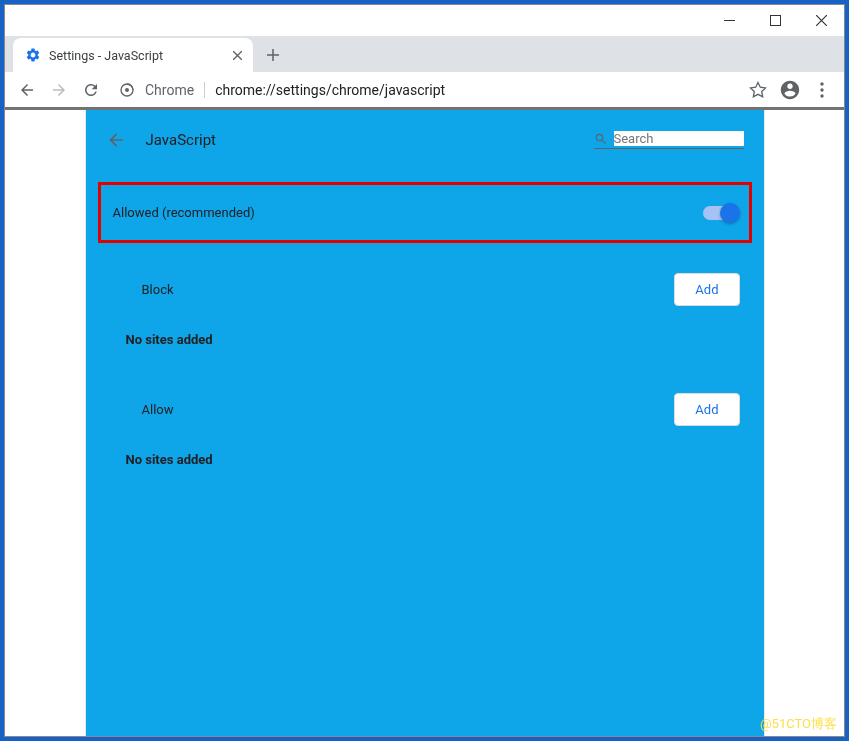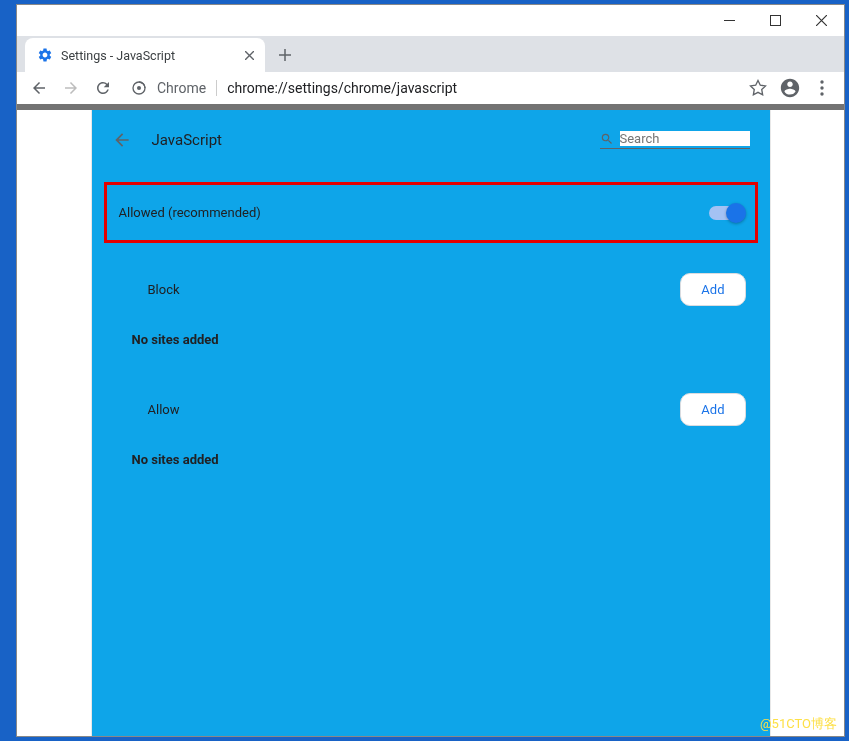--- a/index.html
+++ b/index.html
@@ -1,26 +1,26 @@
 <!DOCTYPE html>
 <html><head>
   <meta charset="utf-8">
   <style>
     * { margin: 0; padding: 0; box-sizing: border-box; font-family: -apple-system, BlinkMacSystemFont, "Segoe UI", Roboto, Arial, sans-serif; }
     body { background: #1862c6; width: 849px; height: 741px; overflow: hidden; position: relative; }
-    .desktop-frame { position: absolute; top: 4px; left: 4px; right: 4px; bottom: 4px; background: #fff; border: 1px solid #888; display: flex; flex-direction: column; margin-left: 12px; }
+    .desktop-frame { position: absolute; top: 4px; left: 4px; right: 4px; bottom: 4px; background: #fff; border: 1px solid #888; display: flex; flex-direction: column; }
     .titlebar { height: 31px; background: #fff; display: flex; justify-content: flex-end; align-items: center; }
     .titlebar-btn { width: 46px; height: 31px; display: flex; align-items: center; justify-content: center; color: #333; cursor: pointer; }
     .tabstrip { height: 36px; background: #dee1e6; display: flex; align-items: flex-end; padding-left: 8px; }
     .tab { background: #fff; height: 34px; min-width: 240px; border-radius: 8px 8px 0 0; display: flex; align-items: center; padding: 0 8px 0 12px; gap: 8px; font-size: 12.5px; color: #3c4043; position: relative; }
     .tab-favicon { width: 16px; height: 16px; display: flex; align-items: center; justify-content: center; }
     .tab-title { flex: 1; white-space: nowrap; overflow: hidden; text-overflow: ellipsis; }
     .tab-close { width: 16px; height: 16px; display: flex; align-items: center; justify-content: center; color: #5f6368; cursor: pointer; font-size: 14px; }
     .newtab { width: 28px; height: 28px; display: flex; align-items: center; justify-content: center; color: #5f6368; cursor: pointer; margin-left: 6px; margin-bottom: 3px; }
-    .omnibar { height: 38px; background: #fff; border-bottom: 6px solid #737373; display: flex; align-items: center; padding: 0 8px; gap: 4px; }
+    .omnibar { height: 38px; background: #fff; border-bottom: 3px solid #737373; display: flex; align-items: center; padding: 0 8px; gap: 4px; }
     .nav-btn { width: 28px; height: 28px; display: flex; align-items: center; justify-content: center; border-radius: 50%; cursor: pointer; color: #5f6368; }
     .nav-btn.disabled { color: #bdbdbd; cursor: default; }
     .addr { flex: 1; display: flex; align-items: center; gap: 10px; padding: 0 10px; font-size: 14px; color: #5f6368; }
     .addr-sep { width: 1px; height: 16px; background: #ccc; }
     .addr-url { color: #202124; }
     .star-btn, .account-btn, .menu-btn { width: 28px; height: 28px; display: flex; align-items: center; justify-content: center; cursor: pointer; color: #5f6368; }
     .appbar { height: 56px; background: #3367d6; display: flex; align-items: center; padding: 0 16px; color: #fff; }
     .menu-icon { width: 24px; height: 24px; display: flex; align-items: center; justify-content: center; cursor: pointer; margin-right: 20px; }
     .appbar-title { font-size: 16px; font-weight: 400; flex: 1; }
     .search-icon-bar { width: 24px; height: 24px; display: flex; align-items: center; justify-content: center; cursor: pointer; }
@@ -31,21 +31,21 @@
     .card-title { font-size: 15px; color: #202124; flex: 1; }
     .card-search { display: flex; align-items: center; gap: 6px; border-bottom: 1px solid #5f6368; padding-bottom: 2px; }
     .card-search input { border: none; outline: none; font-size: 13px; width: 130px; color: #5f6368; }
     .toggle-row { margin: 20px 12px 12px 12px; border: 3px solid #e30000; padding: 20px 12px; display: flex; align-items: flex-end; justify-content: space-between; }
     .toggle-label { font-size: 13px; color: #202124; }
     .switch { width: 34px; height: 14px; background: #a4c2f4; border-radius: 7px; position: relative; cursor: pointer; }
     .switch-knob { position: absolute; right: -3px; top: -3px; width: 20px; height: 20px; background: #1a73e8; border-radius: 50%; box-shadow: 0 1px 3px rgba(0,0,0,0.3); }
     .section { padding: 10px 24px; }
     .section-head { display: flex; align-items: center; justify-content: space-between; padding: 8px 0; }
     .section-title { font-size: 13px; color: #202124; padding-left: 32px; }
-    .add-btn { border: 1px solid #dadce0; background: #fff; color: #1a73e8; font-size: 13px; padding: 8px 20px; border-radius: 10px; cursor: pointer; }
+    .add-btn { border: 1px solid #dadce0; background: #fff; color: #1a73e8; font-size: 13px; padding: 8px 20px; border-radius: 4px; cursor: pointer; }
     .empty-msg { font-size: 13px; color: #202124; padding: 18px 16px; font-weight: bold; }
     .watermark { position: absolute; bottom: 8px; right: 12px; color: #fde047; font-size: 13px; }
     svg { display: block; }
   </style>
 </head>
 <body>
 
 <div class="desktop-frame">
 
   <div class="titlebar">

